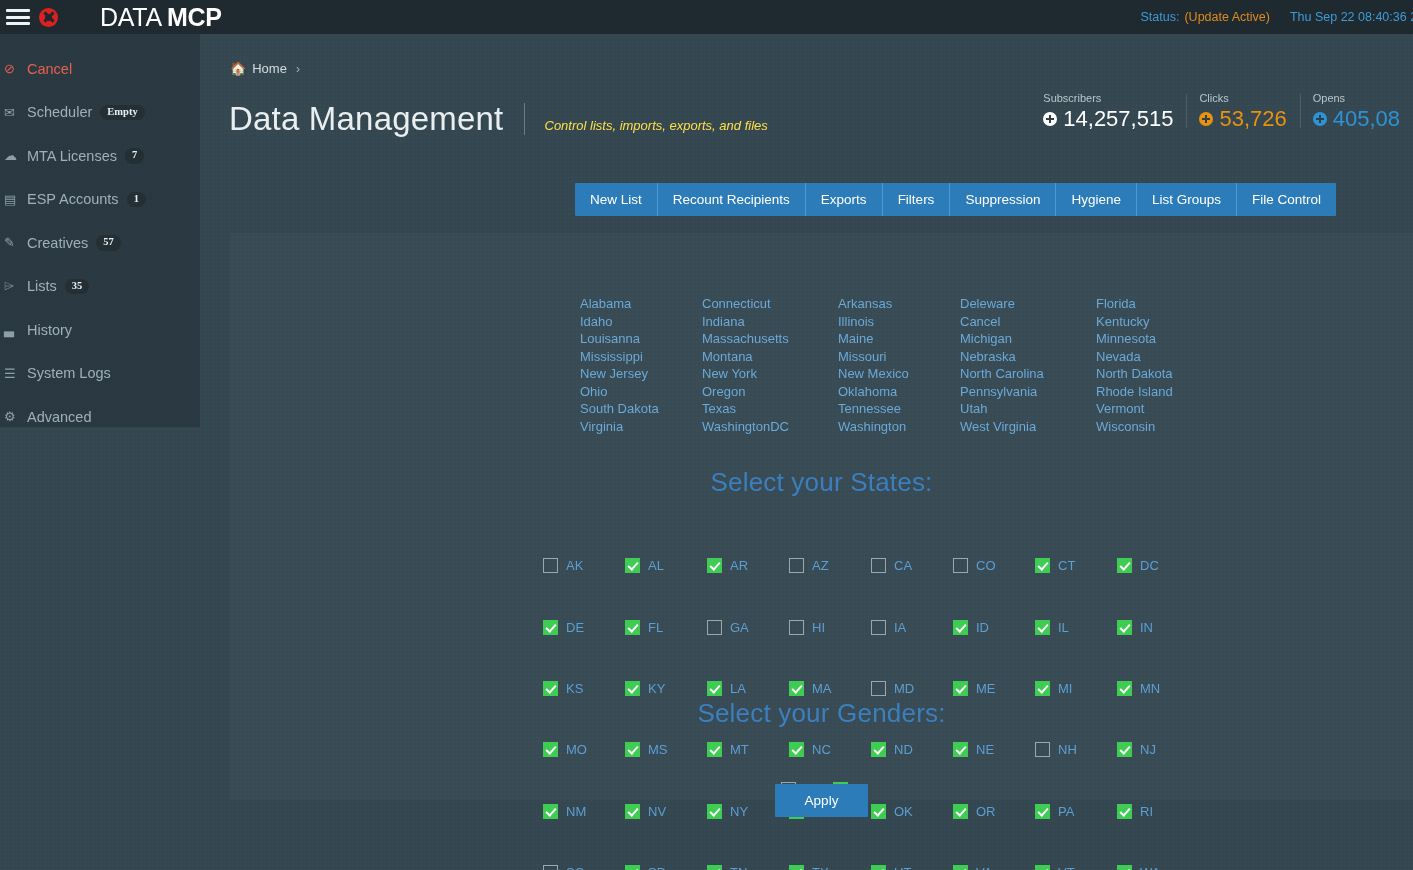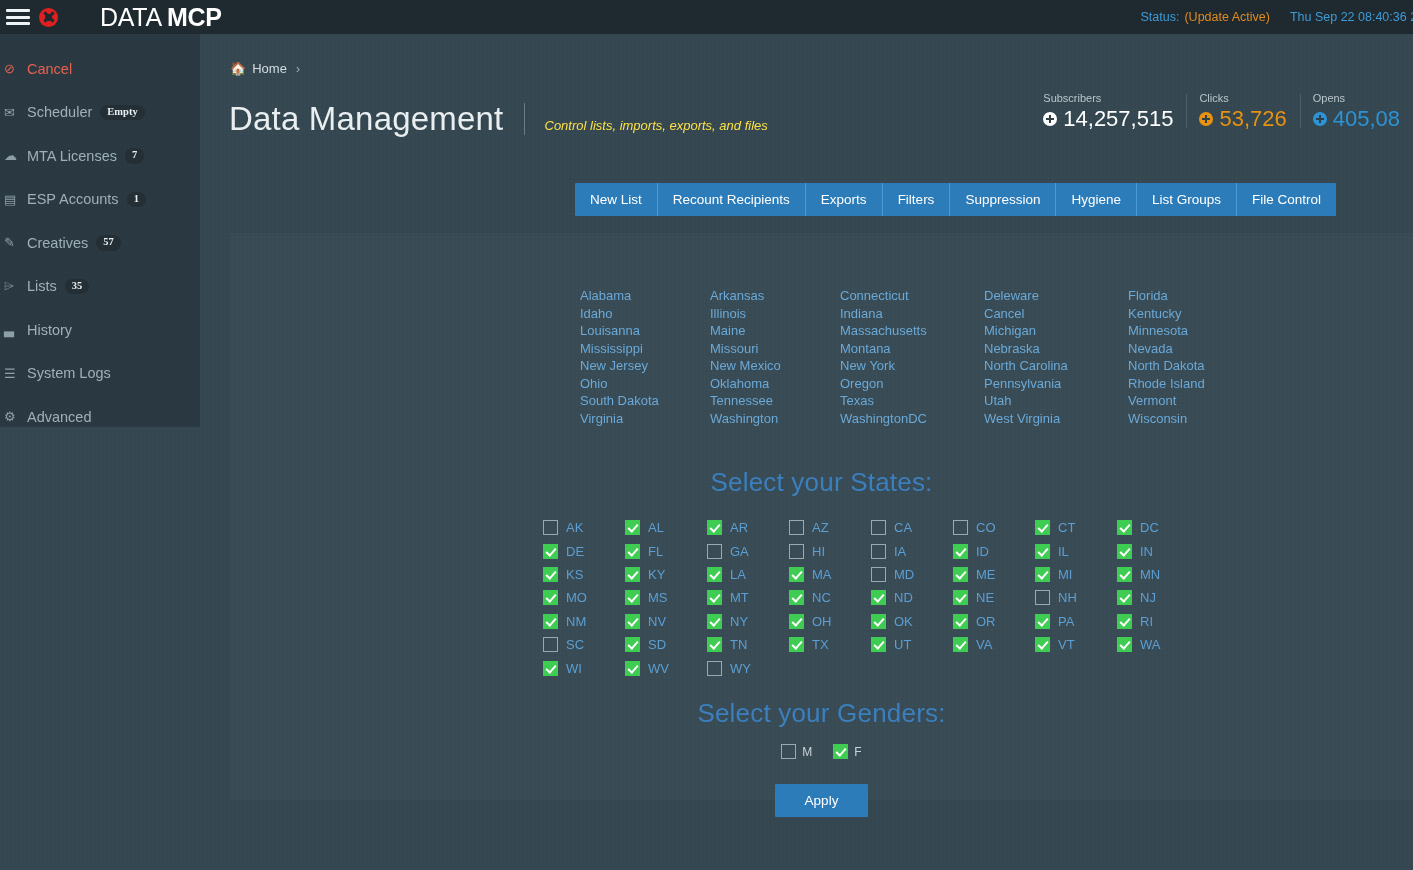--- a/index.html
+++ b/index.html
@@ -200,23 +200,23 @@
 
   
   #panel {
     position: absolute;
     left: 30px; top: 199px;
     width: 1183px; height: 567px;
     background: rgba(255,255,255,0.022);
   }
 
   #states-names {
-    position: absolute; left: 350px; top: 54px;
+    position: absolute; left: 350px; top: 62px;
     display: flex;
-    gap: 12px;
+    gap: 4px;
   }
   .name-col { width: 118px; }
   .name-col.wide { width: 132px; }
   .state-name {
     font-size: 13px; color: #6aa9d8; line-height: 17.5px;
     white-space: nowrap; cursor: pointer;
   }
 
   .section-head {
     position: absolute;
@@ -232,20 +232,21 @@
 
   #states-grid {
     position: absolute; left: 313px; top: 283px;
     width: 660px;
     display: flex; flex-wrap: wrap;
   }
   .cb-cell {
     width: 82px; height: 23.4px;
     display: flex; align-items: center;
     cursor: pointer;
+    margin-top: 38px;
   }
   .cb {
     width: 15px; height: 15px;
     border: 1px solid #9aa9b0;
     background: transparent;
     display: inline-block; position: relative;
     flex: 0 0 15px;
     cursor: pointer;
   }
   .cb.on { background: #3fcc52; border-color: #3fcc52; }
@@ -405,41 +406,41 @@
         <div class="name-col">
           <div class="state-name">Alabama</div>
           <div class="state-name">Idaho</div>
           <div class="state-name">Louisanna</div>
           <div class="state-name">Mississippi</div>
           <div class="state-name">New Jersey</div>
           <div class="state-name">Ohio</div>
           <div class="state-name">South Dakota</div>
           <div class="state-name">Virginia</div>
         </div>
+        <div class="name-col wide">
+          <div class="state-name">Connecticut</div>
+          <div class="state-name">Indiana</div>
+          <div class="state-name">Massachusetts</div>
+          <div class="state-name">Montana</div>
+          <div class="state-name">New York</div>
+          <div class="state-name">Oregon</div>
+          <div class="state-name">Texas</div>
+          <div class="state-name">WashingtonDC</div>
+        </div>
         <div class="name-col">
           <div class="state-name">Arkansas</div>
           <div class="state-name">Illinois</div>
           <div class="state-name">Maine</div>
           <div class="state-name">Missouri</div>
           <div class="state-name">New Mexico</div>
           <div class="state-name">Oklahoma</div>
           <div class="state-name">Tennessee</div>
           <div class="state-name">Washington</div>
         </div>
         <div class="name-col wide">
-          <div class="state-name">Connecticut</div>
-          <div class="state-name">Indiana</div>
-          <div class="state-name">Massachusetts</div>
-          <div class="state-name">Montana</div>
-          <div class="state-name">New York</div>
-          <div class="state-name">Oregon</div>
-          <div class="state-name">Texas</div>
-          <div class="state-name">WashingtonDC</div>
-        </div>
-        <div class="name-col wide">
           <div class="state-name">Deleware</div>
           <div class="state-name">Cancel</div>
           <div class="state-name">Michigan</div>
           <div class="state-name">Nebraska</div>
           <div class="state-name">North Carolina</div>
           <div class="state-name">Pennsylvania</div>
           <div class="state-name">Utah</div>
           <div class="state-name">West Virginia</div>
         </div>
         <div class="name-col wide">

